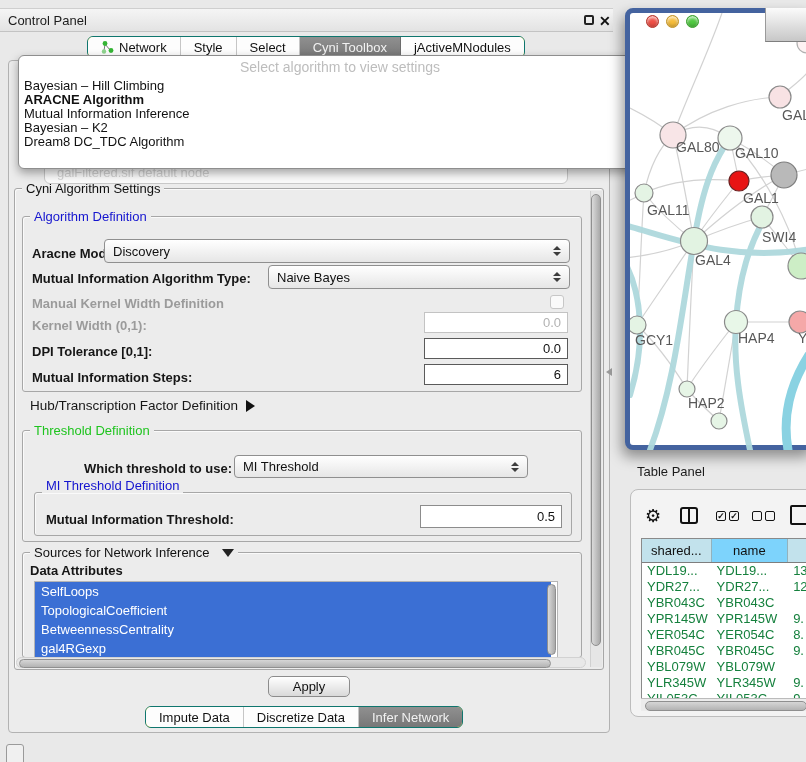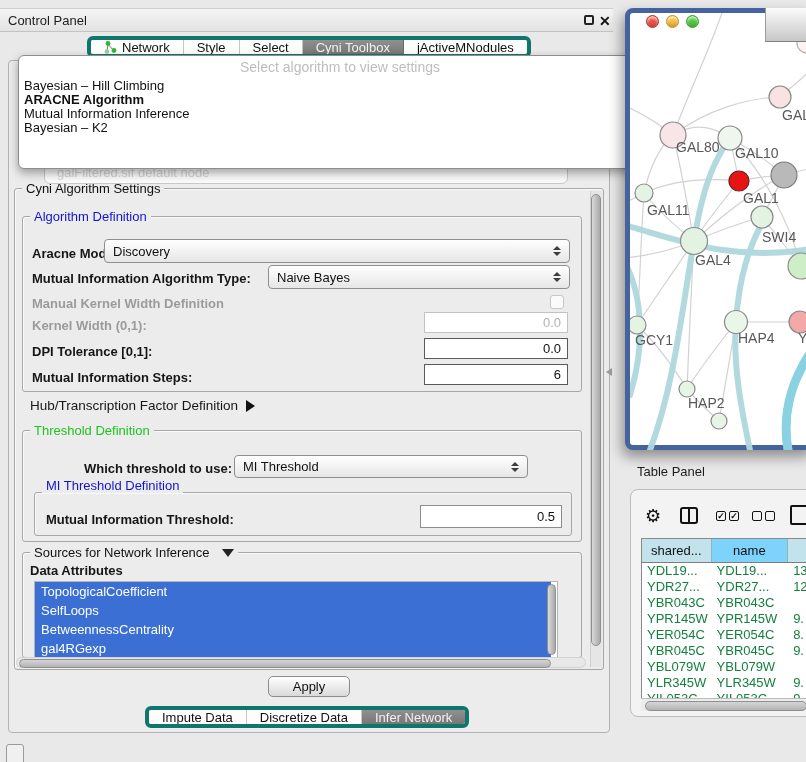--- a/index.html
+++ b/index.html
@@ -6,21 +6,21 @@
   .stage{position:relative;width:806px;height:762px;background:#e9e9e9;overflow:hidden;
          font-family:"Liberation Sans",sans-serif;color:#111;font-size:13px}
   .abs{position:absolute;box-sizing:border-box}
   
   .titlebar{background:linear-gradient(#f5f5f5,#e3e3e3);border-top:1px solid #cfcfcf;border-bottom:1px solid #c3c3c3;display:flex;align-items:center}
   .title-text{margin-left:8px;font-size:13px;color:#1c1c1c}
   .float-ico{width:10px;height:10px;border:2px solid #222;border-radius:2px}
   .close-ico{font-size:14px;font-weight:bold;color:#111;line-height:14px}
   .panelbody{background:#ececec;border:1px solid #b2b2b2;border-radius:4px}
   
-  .tabgroup{display:flex;height:22px;border:4px solid #0f766e;border-radius:6px;overflow:hidden;background:#fde047}
+  .tabgroup{display:flex;height:22px;border:1px solid #0f766e;border-radius:6px;overflow:hidden;background:#fde047}
   .tab{display:flex;align-items:center;gap:5px;padding:0 13px;font-size:13px;color:#111;border-right:1px solid #c6c6c6;background:#fdfdfd}
   .tab:last-child{border-right:none}
   .tab.sel{background:linear-gradient(#909090,#777);color:#f2f2f2;border-right-color:#6b6b6b}
   
   .grp{border:1px solid #a7a7a7;border-radius:3px;box-shadow:inset 1px 1px 0 rgba(255,255,255,.75)}
   .gt{position:absolute;font-size:13px;background:#ececec;padding:0 4px;white-space:nowrap}
   .gt.blue{color:#1414cf}
   .gt.green{color:#1ec41e}
   .lbl{font-weight:bold;font-size:13px;color:#161616;white-space:nowrap}
   .lbl.dis{color:#9b9b9b}
@@ -176,22 +176,22 @@
     </div>
 
   <div class="abs grp" style="left:22px;top:552px;width:560px;height:106px"></div>
   <div class="abs gt" style="left:30px;top:545px;display:flex;align-items:center;gap:12px">
     <span>Sources for Network Inference</span>
     <span class="tri-d"></span>
   </div>
   <div class="abs lbl" style="left:30px;top:563px">Data Attributes</div>
 
   <div class="abs" style="left:34px;top:581px;width:524px;height:77px;background:#fff;border:1px solid #b5b5b5">
+    <div class="attr" style="width:510px">SelfLoops</div>
     <div class="attr" style="width:510px">TopologicalCoefficient</div>
-    <div class="attr" style="width:510px">SelfLoops</div>
     <div class="attr" style="width:510px">BetweennessCentrality</div>
     <div class="attr" style="width:510px">gal4RGexp</div>
     <div class="abs thumb" style="right:1px;top:2px;width:9px;height:71px"></div>
   </div>
 
   <div class="abs sb-track" style="left:16px;top:657px;width:570px;height:11px">
     <div class="thumb h" style="position:absolute;left:2px;top:1px;width:530px;height:7px"></div>
   </div>
 
   <div class="abs btn" style="left:268px;top:676px;width:82px;height:21px">Apply</div>
@@ -220,20 +220,21 @@
     <span>galFiltered.sif default node</span>
   </div>
 
   <div class="abs popup" style="left:18px;top:55px;width:644px;height:114px">
     <div class="popup-ph">Select algorithm to view settings</div>
     <div style="margin-top:4px">
       <div class="pitem">Bayesian – Hill Climbing</div>
       <div class="pitem b">ARACNE Algorithm</div>
       <div class="pitem">Mutual Information Inference</div>
       <div class="pitem">Bayesian – K2</div>
+      <div class="pitem">Dream8 DC_TDC Algorithm</div>
     </div>
   </div>
 
   <div class="abs netwin" style="left:625px;top:8px;width:190px;height:442px"></div>
   <div class="abs tl" style="left:646px;top:15px;background:#ef4f45;border:1px solid #b23a31"></div>
   <div class="abs tl" style="left:666px;top:15px;background:#f6bd3a;border:1px solid #bf9430"></div>
   <div class="abs tl" style="left:686px;top:15px;background:#50c940;border:1px solid #3da030"></div>
 
   <svg class="abs" style="left:630px;top:13px" width="176" height="437" viewBox="0 0 176 437">
 

